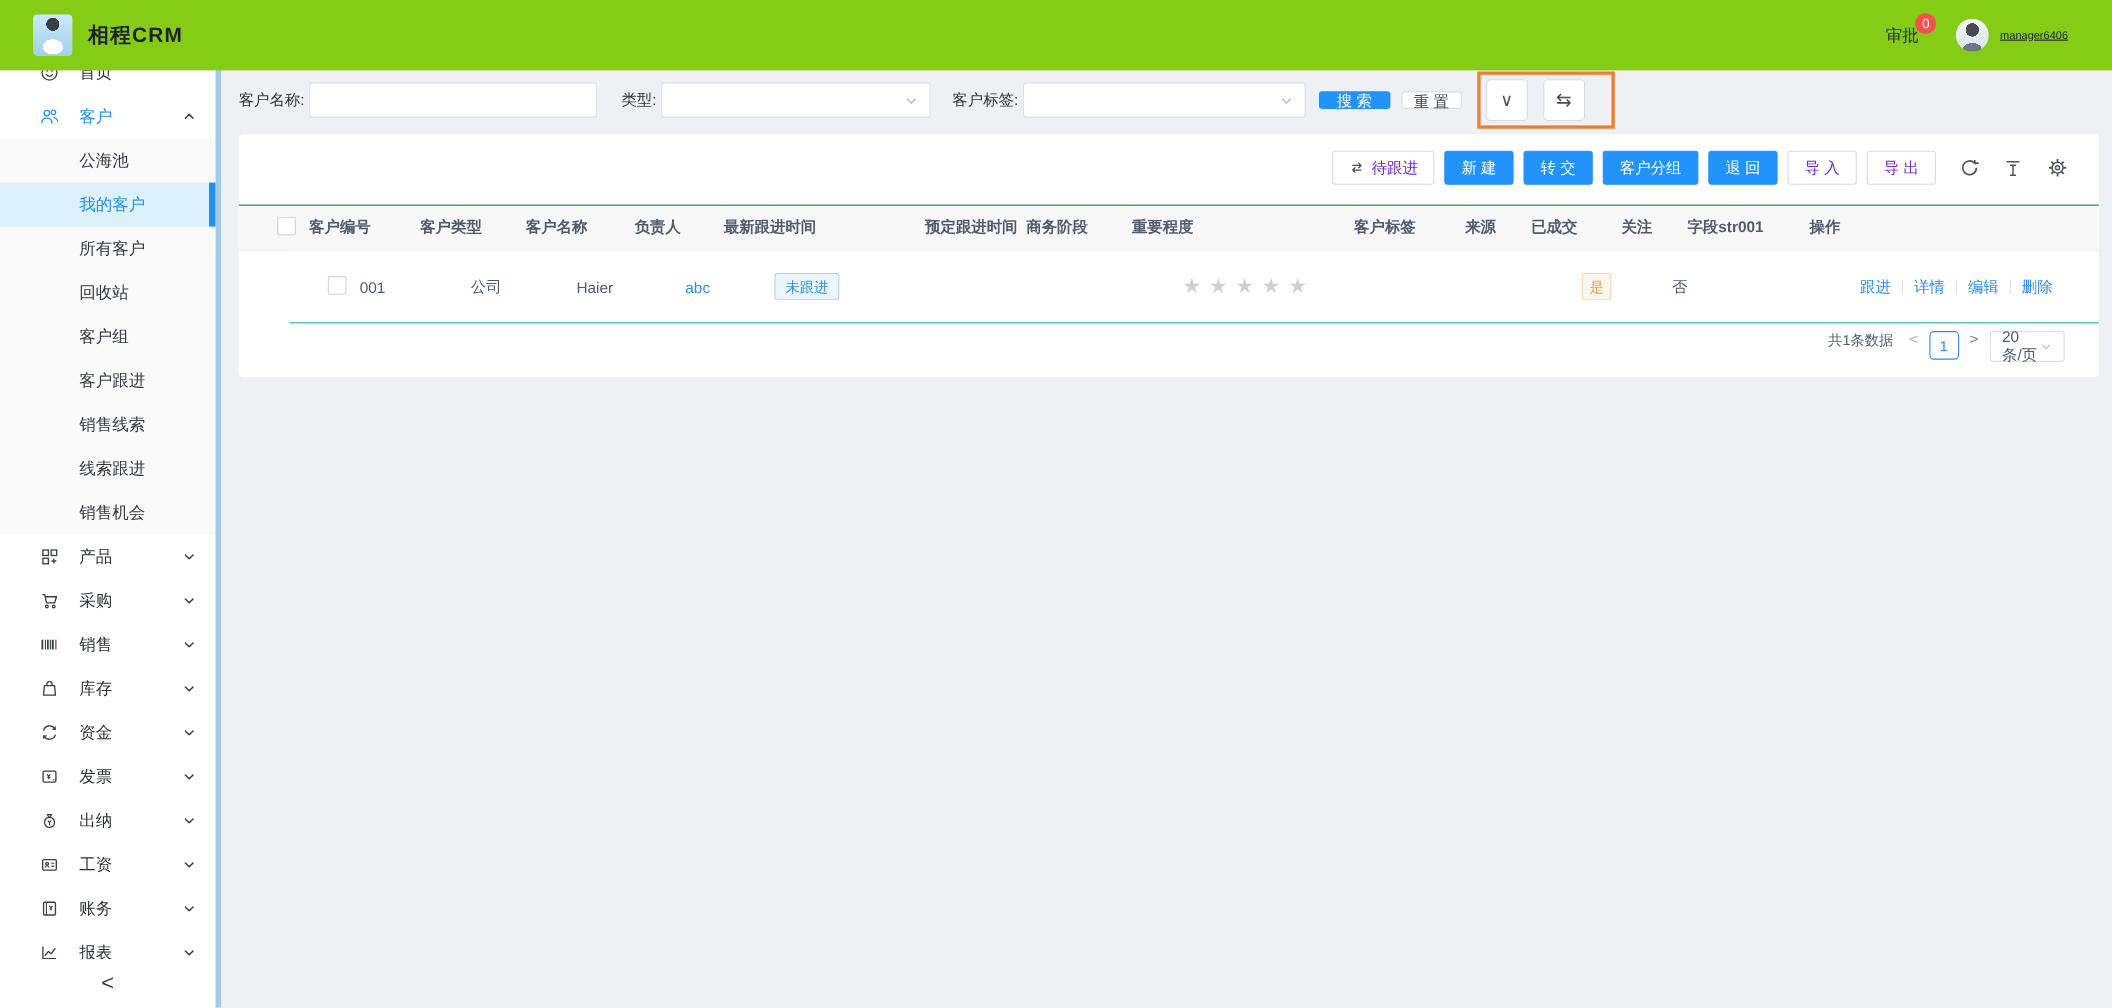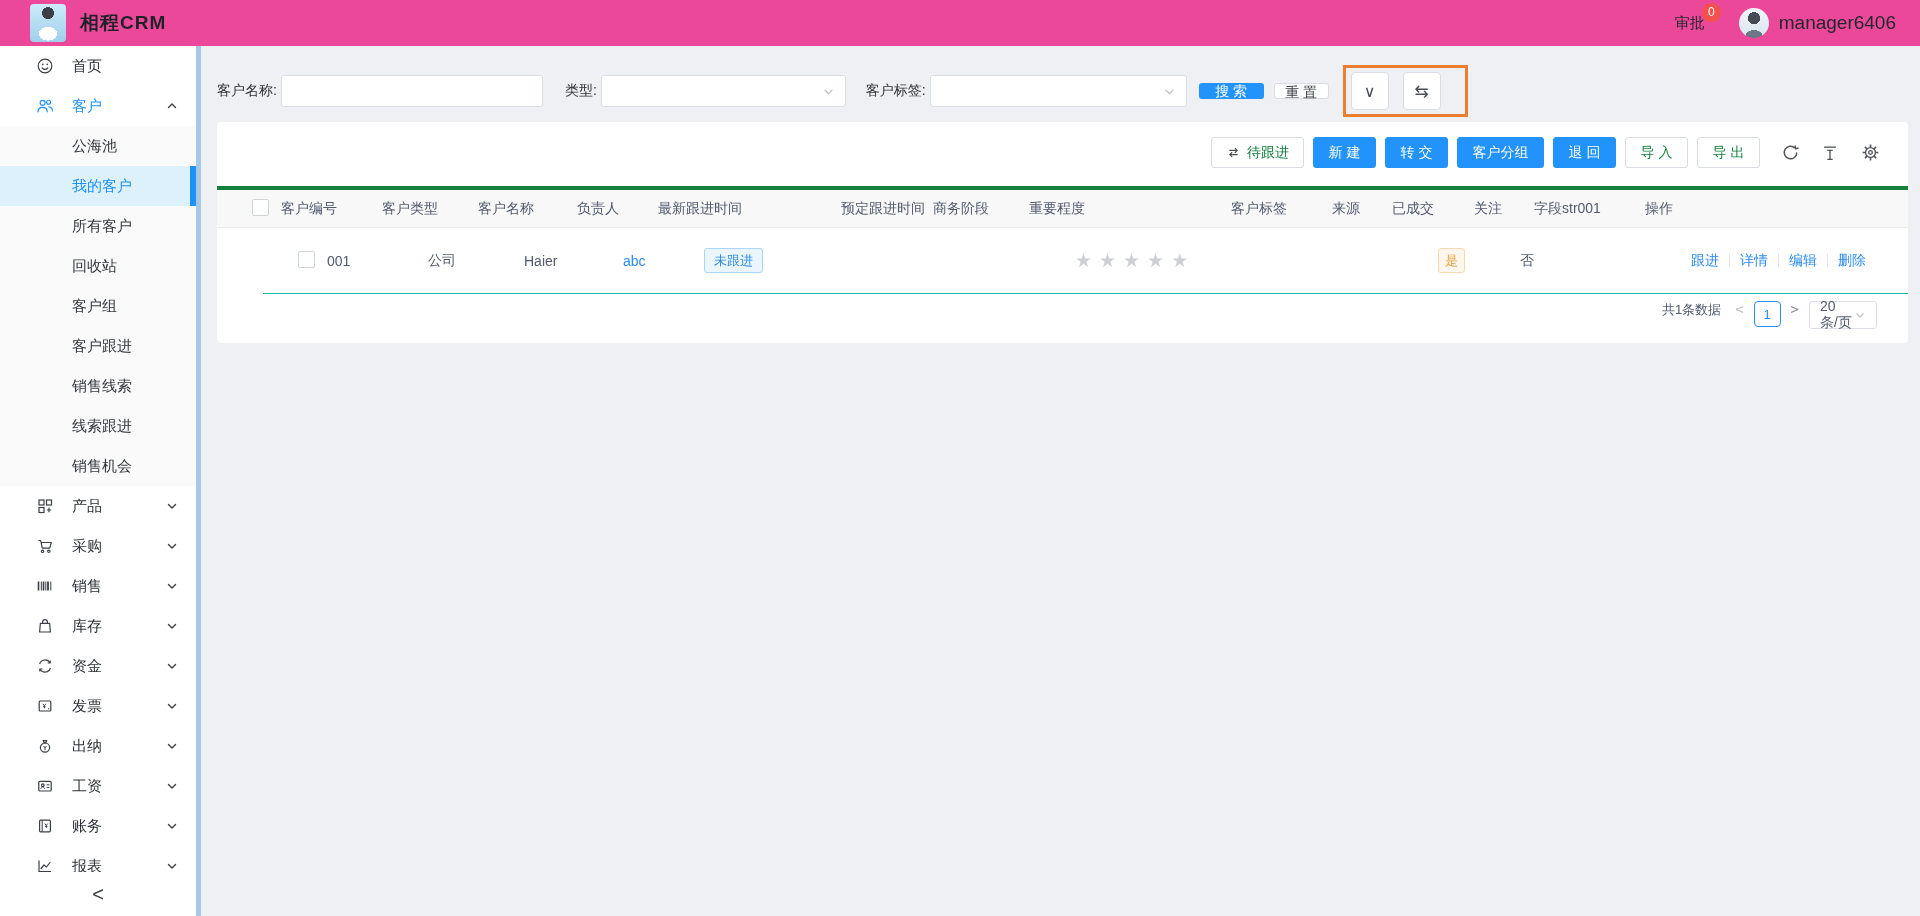--- a/index.html
+++ b/index.html
@@ -1,37 +1,37 @@
 <!DOCTYPE html>
 <html><head>
 <meta charset="utf-8">
 <style>
   * { margin:0; padding:0; box-sizing:border-box; }
   html,body { width:1920px; height:916px; overflow:hidden; background:#eef0f3;
     font-family:"Liberation Sans","DejaVu Sans",sans-serif; color:#515a6e; font-size:14px; }
 
   
-  .header { position:absolute; left:0; top:0; width:1920px; height:46px; background:#ec4899;
-    display:flex; align-items:center; padding:0 24px 0 30px; z-index:30; }
+  .header { position:absolute; left:0; top:0; width:1920px; height:64px; background:#84cc16;
+    display:flex; align-items:center; padding:0 40px 0 30px; z-index:30; }
   .logo { width:36px; height:38px; border-radius:4px; margin-right:14px;
     background:
       radial-gradient(circle at 50% 24%, #3a3f46 0 17%, rgba(0,0,0,0) 18%),
       radial-gradient(ellipse 42% 30% at 50% 78%, #ffffff 0 60%, rgba(255,255,255,0) 61%),
       linear-gradient(180deg,#cde9f9,#9fd0ec); }
   .app-title { font-size:19px; font-weight:600; color:#1f2329; letter-spacing:1px; }
   .header-right { margin-left:auto; display:flex; align-items:center; }
   .approval { position:relative; font-size:15px; color:#23272e; cursor:pointer; margin-right:34px; }
   .badge { position:absolute; top:-11px; right:-16px; min-width:19px; height:19px; border-radius:10px;
     background:#f5504e; color:#fff; font-size:12px; display:flex; align-items:center; justify-content:center; padding:0 5px; }
   .avatar { width:30px; height:30px; border-radius:50%; margin-right:10px;
     background:
       radial-gradient(circle at 50% 34%, #454a54 0 24%, rgba(0,0,0,0) 25%),
       radial-gradient(ellipse 46% 30% at 50% 92%, #6b7888 0 60%, rgba(0,0,0,0) 61%),
       linear-gradient(180deg,#f2f6f9,#d8e4ee); }
-  .username { font-size:19px; color:#23272e; }
+  .username { font-size:10px; color:#23272e;text-decoration:underline; }
 
   
   .sidebar { position:absolute; left:0; top:46px; width:196px; bottom:0; background:#fff; z-index:20; }
   .side-item { height:40px; display:flex; align-items:center; padding-left:36px; cursor:pointer;
     font-size:15px; color:#2e3238; position:relative; }
   .side-item .ico { width:18px; height:18px; margin-right:18px; flex:none; }
   .side-item .chev { position:absolute; right:18px; }
   .side-item.blue, .side-item.blue .lbl { color:#1e92f7; }
   .submenu { background:#fafafa; }
   .sub-item { height:40px; display:flex; align-items:center; padding-left:72px; cursor:pointer;
@@ -58,32 +58,32 @@
   .f-reset { width:55px; margin-left:10px; }
   .orange-group { margin-left:14px; border:3px solid #ed7d2f; display:flex; align-items:center;
     gap:14px; padding:4px 24px 4px 5px; background:transparent; }
   .sq-btn { width:38px; height:38px; background:#fff; border:1px solid #d9dce2; border-radius:4px;
     display:flex; align-items:center; justify-content:center; cursor:pointer; color:#4a4f55; font-size:17px; }
 
   
   .panel { position:absolute; left:16px; top:76px; width:1691px; height:221px; background:#fff; border-radius:4px; }
   .toolbar { display:flex; align-items:center; justify-content:flex-end; padding:15px 28px 0 0; height:46px; }
   .tbtn { height:31px; border-radius:3px; font-size:14px; cursor:pointer; display:flex; align-items:center; justify-content:center; }
-  .tbtn.plain { background:#fff; border:1px solid #d9dce2; color:#15803d; }
+  .tbtn.plain { background:#fff; border:1px solid #d9dce2; color:#6d28d9; }
   .tbtn.primary { background:#2193fa; border:1px solid #2193fa; color:#fff; }
   .tb-pending { width:93px; gap:6px; }
   .tb-sm { width:63px; margin-left:9px; }
   .tb-md { width:87px; margin-left:9px; }
   .tool-ico { margin-left:20px; width:20px; height:20px; display:flex; align-items:center; justify-content:center; cursor:pointer; }
 
   
   .table { margin-top:18px; }
   .thead, .trow { display:flex; align-items:center; }
-  .thead { height:42px; background:#f8f8f9; border-top:4px solid #15803d; border-bottom:1px solid #e8eaec;
-    font-weight:normal; color:#515a6e; font-size:14px; }
+  .thead { height:42px; background:#f8f8f9; border-top:1px solid #15803d; border-bottom:1px solid #e8eaec;
+    font-weight:bold; color:#515a6e; font-size:14px; }
   .trow { height:66px; border-bottom:1px solid #14b8a6; font-size:14px; color:#515a6e; background:#fff;margin-left:46px; }
   .cell { flex:none; padding:0 4px; overflow:hidden; white-space:nowrap; }
   .c0{width:60px; padding-left:35px;} .c1{width:101px;} .c2{width:96px;} .c3{width:99px;} .c4{width:81px;}
   .c5{width:135px;} .c6{width:140px;text-align:right;} .c7{width:96px;} .c8{width:202px;} .c9{width:101px;} .c10{width:60px;}
   .c11{width:82px;} .c12{width:60px;} .c13{width:111px;} .c14{flex:1;}
   .checkbox { width:17px; height:17px; border:1px solid #ced3da; border-radius:2px; background:#fff; display:inline-block; cursor:pointer; }
   .link { color:#2d8cf0; cursor:pointer; }
   .tag-blue { display:inline-block; height:25px; line-height:23px; padding:0 9px; font-size:13px;
     color:#2d8cf0; background:#eaf5fe; border:1px solid #a9d6fb; border-radius:3px; }
   .tag-warn { display:inline-block; height:25px; line-height:23px; padding:0 6px; font-size:13px;

